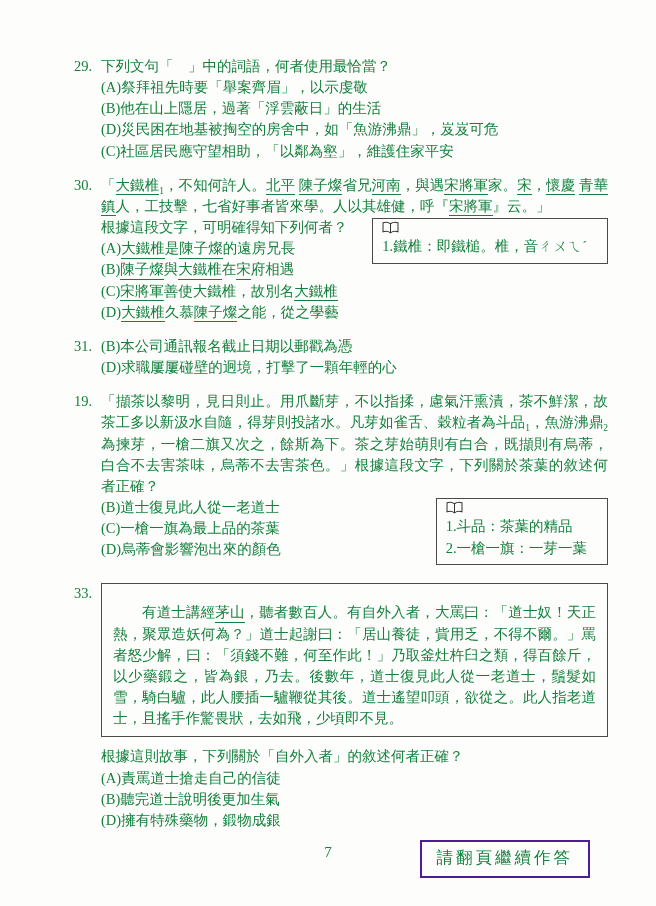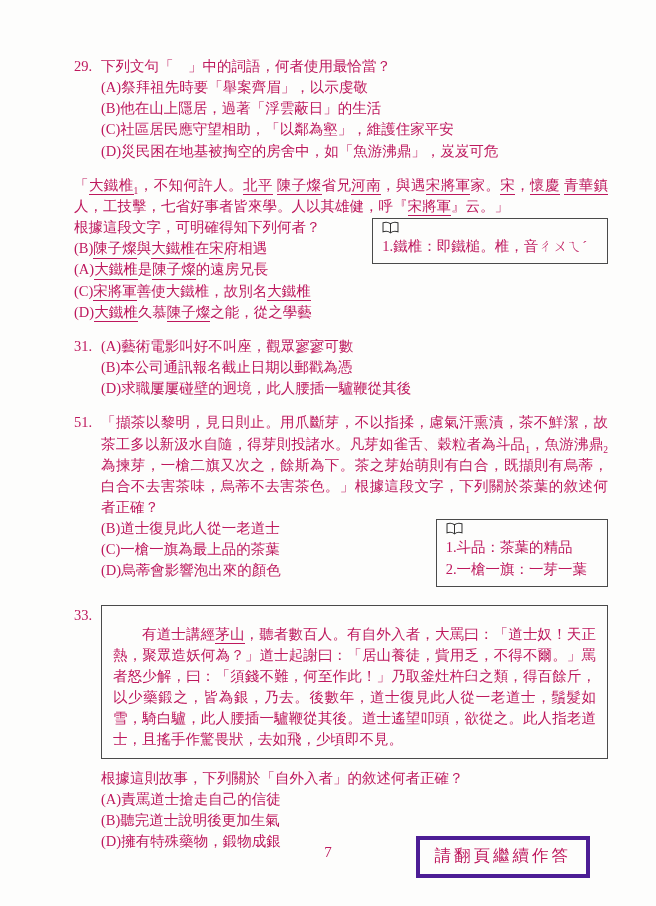--- a/index.html
+++ b/index.html
@@ -1,21 +1,21 @@
 <!DOCTYPE html>
 <html lang="zh-Hant"><head>
 <meta charset="utf-8">
 <style>
   html, body { margin: 0; padding: 0; }
   .sheet {
     position: relative;
     width: 656px;
     height: 906px;
     background: #fdfdfc;
-    color: #be185d;
+    color: #15803d;
     font-family: "Liberation Serif", "DejaVu Serif", serif;
     font-size: 14.5px;
     line-height: 1.46;
     overflow: hidden;
   }
   .content { padding: 56px 48px 0 74px; }
   .q { display: flex; margin-bottom: 13px; }
   .qnum { flex: 0 0 27px; }
   .qbody { flex: 1; min-width: 0; }
   .passage { text-align: justify; }
@@ -43,78 +43,78 @@
     position: absolute;
     left: 0; width: 100%;
     bottom: 42px;
     text-align: center;
     font-size: 15px;
   }
   .continue-box {
     position: absolute;
     right: 66px;
     bottom: 28px;
-    border: 4px solid #4c1d95;
+    border: 2px solid #4c1d95;
     padding: 4px 15px 6px 15px;
     font-size: 16.5px;
     letter-spacing: 3px;
     white-space: nowrap;
   }
   .book-icon svg { display: block; }
 </style>
 </head>
 <body>
 
 <div class="sheet">
   <div class="content">
 
     <div class="q">
       <div class="qnum">29.</div>
       <div class="qbody">
         <div class="stem">下列文句「　」中的詞語，何者使用最恰當？</div>
         <div class="option">(A)祭拜祖先時要「舉案齊眉」，以示虔敬</div>
         <div class="option">(B)他在山上隱居，過著「浮雲蔽日」的生活</div>
+        <div class="option">(D)災民困在地基被掏空的房舍中，如「魚游沸鼎」，岌岌可危</div>
         <div class="option">(C)社區居民應守望相助，「以鄰為壑」，維護住家平安</div>
-        <div class="option">(D)災民困在地基被掏空的房舍中，如「魚游沸鼎」，岌岌可危</div>
       </div>
     </div>
 
     <div class="q">
+      <div class="qnum">30.</div>
       <div class="qbody">
         <div class="passage"><span>「</span><span class="u">大鐵椎</span><sub>1</sub><span>，不知何許人。</span><span class="u">北平</span><span> </span><span class="u">陳子燦</span><span>省兄</span><span class="u">河南</span><span>，與遇</span><span class="u">宋將軍</span><span>家。</span><span class="u">宋</span><span>，</span><span class="u">懷慶</span><span> </span><span class="u">青華鎮</span><span>人，工技擊，七省好事者皆來學。人以其雄健，呼『</span><span class="u">宋將軍</span><span>』云。」</span></div>
         <div class="flow">
           <div class="note-box">
             <div class="icon-row book-icon">
               <svg width="17" height="13" viewBox="0 0 20 15">
                 <path d="M1.2 2 C4.2 0.8 8 1.6 10 3.1 C12 1.6 15.8 0.8 18.8 2 L18.8 12.6 C15.8 11.6 12 12.2 10 13.8 C8 12.2 4.2 11.6 1.2 12.6 Z" fill="none" stroke="#333" stroke-width="1.2"></path>
                 <line x1="10" y1="3.1" x2="10" y2="13.8" stroke="#333" stroke-width="1.2"></line>
               </svg>
             </div>
             <div>1.鐵椎：即鐵槌。椎，音ㄔㄨㄟˊ</div>
           </div>
           <div class="stem">根據這段文字，可明確得知下列何者？</div>
+          <div class="option"><span>(A)</span><span class="u">大鐵椎</span><span>是</span><span class="u">陳子燦</span><span>的遠房兄長</span></div>
           <div class="option"><span>(B)</span><span class="u">陳子燦</span><span>與</span><span class="u">大鐵椎</span><span>在</span><span class="u">宋</span><span>府相遇</span></div>
-          <div class="option"><span>(A)</span><span class="u">大鐵椎</span><span>是</span><span class="u">陳子燦</span><span>的遠房兄長</span></div>
           <div class="option"><span>(C)</span><span class="u">宋將軍</span><span>善使大鐵椎，故別名</span><span class="u">大鐵椎</span></div>
           <div class="option"><span>(D)</span><span class="u">大鐵椎</span><span>久慕</span><span class="u">陳子燦</span><span>之能，從之學藝</span></div>
         </div>
       </div>
     </div>
 
     <div class="q">
       <div class="qnum">31.</div>
       <div class="qbody">
-        <div class="option">(A)藝術電影叫好不叫座，觀眾寥寥可數</div>
         <div class="option">(B)本公司通訊報名截止日期以郵戳為憑</div>
-        <div class="option">(D)求職屢屢碰壁的迥境，此人腰插一驢鞭從其後</div>
+        <div class="option">(D)求職屢屢碰壁的迥境，打擊了一顆年輕的心</div>
       </div>
     </div>
 
     <div class="q">
-      <div class="qnum">51.</div>
+      <div class="qnum">19.</div>
       <div class="qbody">
         <div class="passage"><span>「擷茶以黎明，見日則止。用爪斷芽，不以指揉，慮氣汗熏漬，茶不鮮潔，故茶工多以新汲水自隨，得芽則投諸水。凡芽如雀舌、穀粒者為斗品</span><sub>1</sub><span>，魚游沸鼎</span><sub>2</sub><span>為揀芽，一槍二旗又次之，餘斯為下。茶之芽始萌則有白合，既擷則有烏蒂，白合不去害茶味，烏蒂不去害茶色。」根據這段文字，下列關於茶葉的敘述何者正確？</span></div>
         <div class="flow">
           <div class="note-box">
             <div class="icon-row book-icon">
               <svg width="17" height="13" viewBox="0 0 20 15">
                 <path d="M1.2 2 C4.2 0.8 8 1.6 10 3.1 C12 1.6 15.8 0.8 18.8 2 L18.8 12.6 C15.8 11.6 12 12.2 10 13.8 C8 12.2 4.2 11.6 1.2 12.6 Z" fill="none" stroke="#333" stroke-width="1.2"></path>
                 <line x1="10" y1="3.1" x2="10" y2="13.8" stroke="#333" stroke-width="1.2"></line>
               </svg>
             </div>

